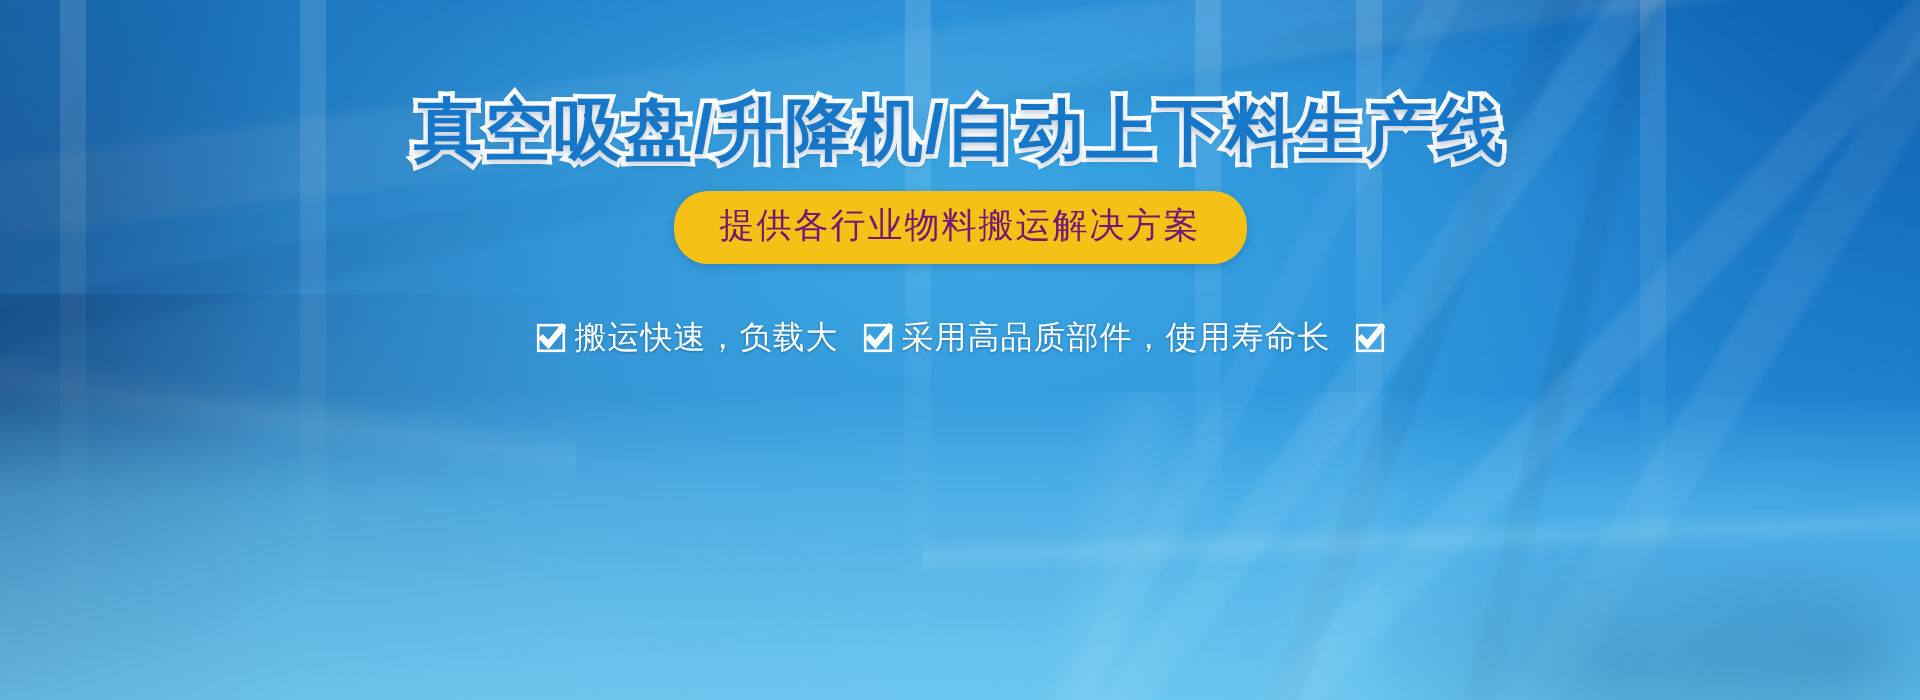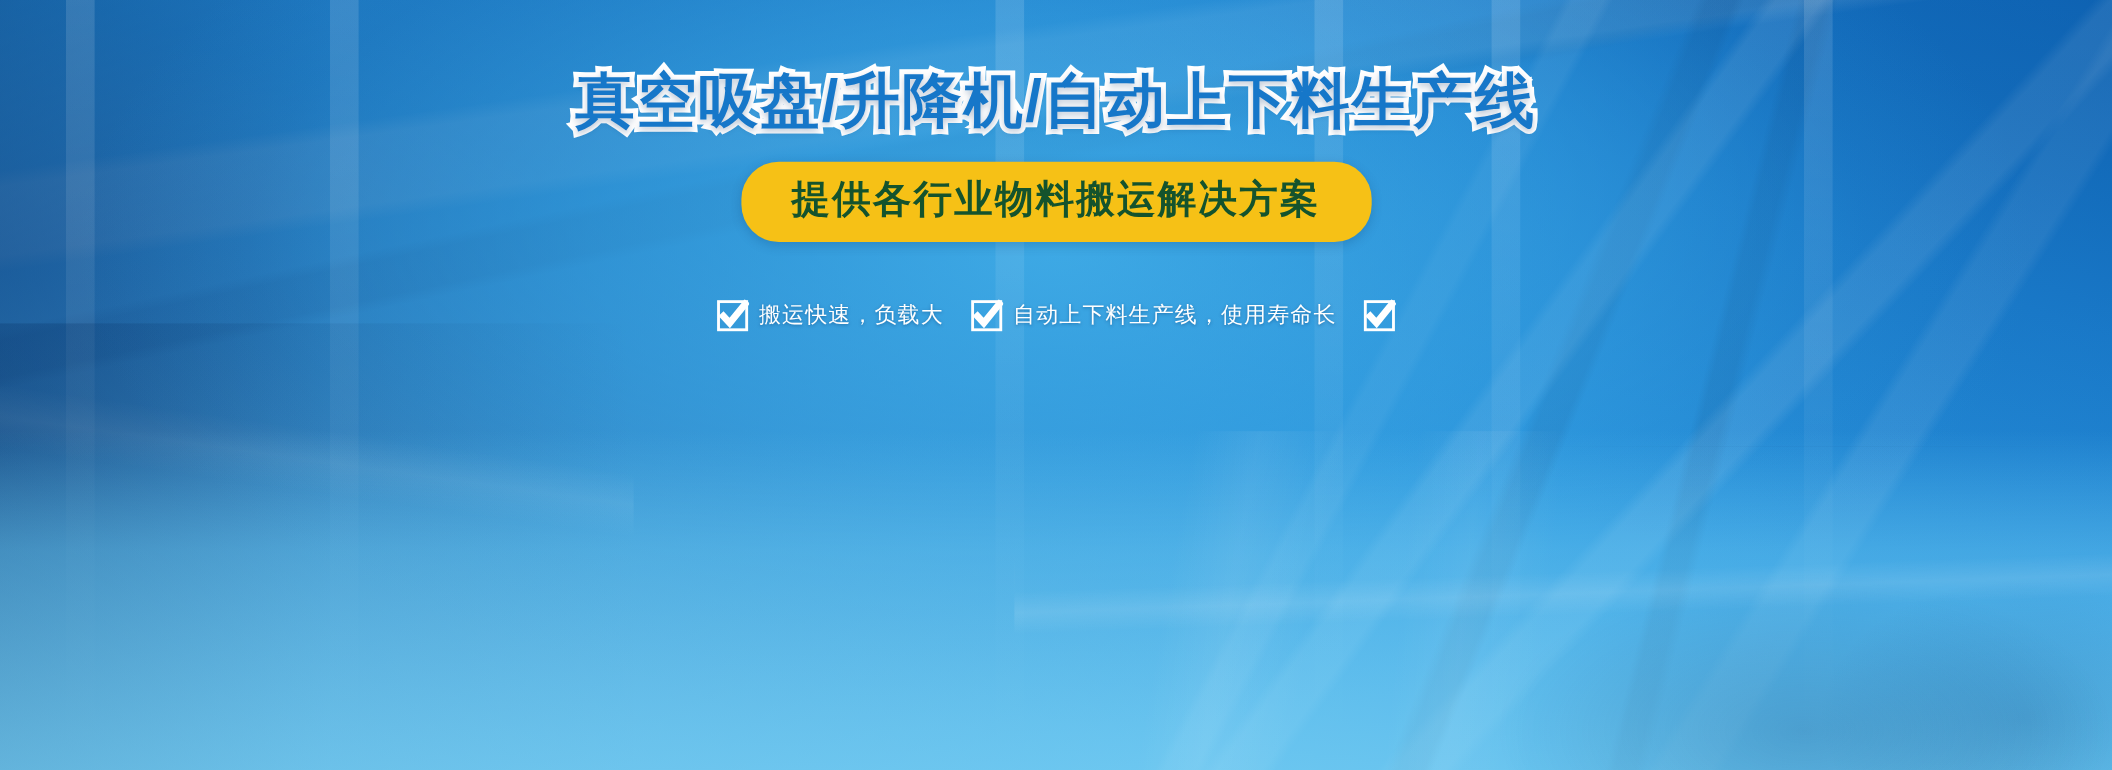--- a/index.html
+++ b/index.html
@@ -77,39 +77,39 @@
     background:linear-gradient(180deg, rgba(255,255,255,0.13), rgba(255,255,255,0.04) 60%, rgba(255,255,255,0.00));
   }
 
   
   .content{
     position:absolute; inset:0;
     display:flex; flex-direction:column; align-items:center;
   }
 
   .headline{
-    margin-top:64px;
-    font-size:54px;
+    margin-top:94px;
+    font-size:68px;
     font-weight:bold;
     letter-spacing:2px;
     color:#1677c9;
     white-space:nowrap;
     line-height:1.05;
     -webkit-text-stroke:9px #ffffff;
     paint-order:stroke fill;
     text-shadow:0 3px 6px rgba(4,46,100,0.28);
     text-align:center;
   }
 
   .subpill{
     margin-top:26px;
     background:#f6c116;
-    color:#14532d;
+    color:#701a75;
     font-size:35px;
-    font-weight:bold;
+    font-weight:normal;
     letter-spacing:2px;
     padding:11px 46px 15px;
     border-radius:34px;
     white-space:nowrap;
     box-shadow:0 3px 10px rgba(6,48,98,0.22);
   }
 
   .features{
     margin-top:52px;
     display:flex;
@@ -122,21 +122,21 @@
     align-items:center;
     gap:9px;
   }
   .check-icon{
     width:30px; height:30px;
     flex:0 0 auto;
     display:block;
   }
   .feature-label{
     color:#ffffff;
-    font-size:20px;
+    font-size:32px;
     letter-spacing:1px;
     text-shadow:0 1px 3px rgba(5,50,105,0.45);
   }
 </style>
 </head>
 <body>
 
 <div class="banner">
 
   <div class="bg-photo"></div>
@@ -172,21 +172,21 @@
         <span class="feature-label">搬运快速，负载大</span>
       </div>
 
       <div class="feature">
         <span class="check-icon-wrap">
           <svg class="check-icon" viewBox="0 0 30 30" aria-hidden="true">
             <rect x="2.2" y="2.2" width="25.6" height="25.6" fill="none" stroke="#ffffff" stroke-width="2.6"></rect>
             <path d="M6.6 15.4 L12.4 21.6 L26.4 4.4" fill="none" stroke="#ffffff" stroke-width="6.2" stroke-linecap="square" stroke-linejoin="miter"></path>
           </svg>
         </span>
-        <span class="feature-label">自动上下料生产线，使用寿命长</span>
+        <span class="feature-label">采用高品质部件，使用寿命长</span>
       </div>
 
       <div class="feature">
         <span class="check-icon-wrap">
           <svg class="check-icon" viewBox="0 0 30 30" aria-hidden="true">
             <rect x="2.2" y="2.2" width="25.6" height="25.6" fill="none" stroke="#ffffff" stroke-width="2.6"></rect>
             <path d="M6.6 15.4 L12.4 21.6 L26.4 4.4" fill="none" stroke="#ffffff" stroke-width="6.2" stroke-linecap="square" stroke-linejoin="miter"></path>
           </svg>
         </span>
       </div>

